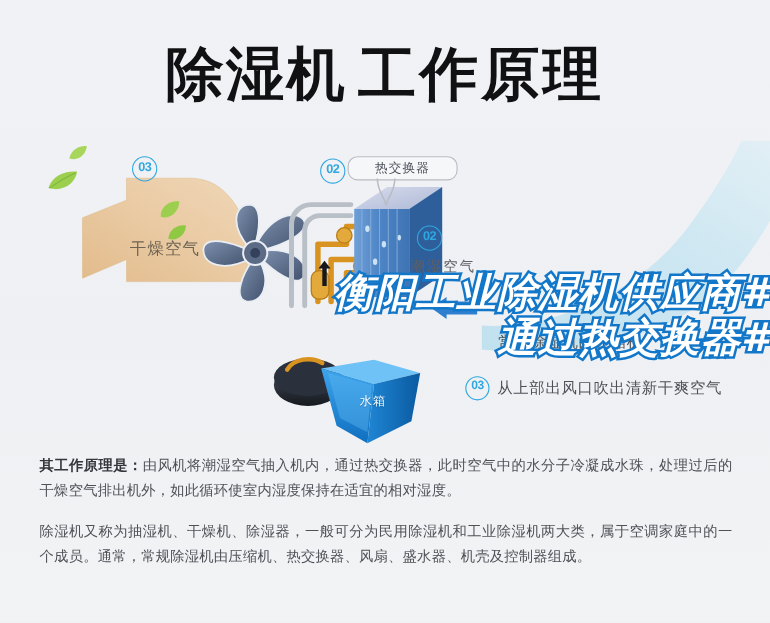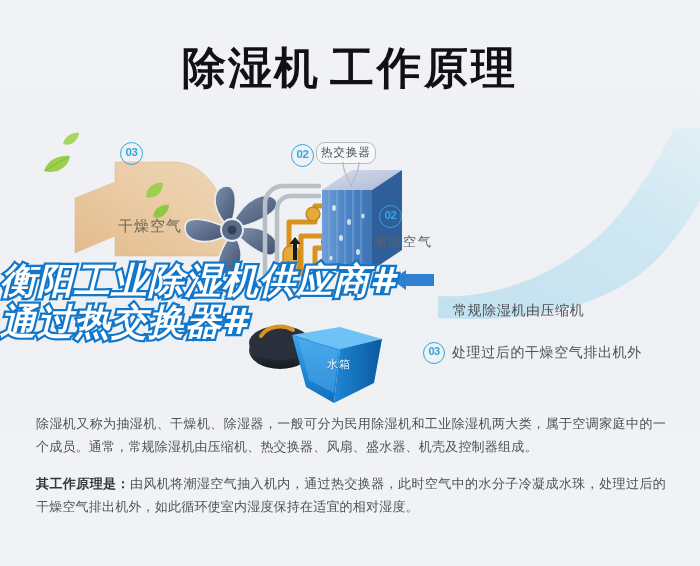--- a/index.html
+++ b/index.html
@@ -30,21 +30,21 @@
     top: 0; left: 0;
     width: 700px;
     height: 120px;
   }
   .main-title {
     position: absolute;
     top: 38px;
     left: 0;
     width: 700px;
     text-align: center;
-    font-size: 44px;
+    font-size: 53px;
     line-height: 60px;
     font-weight: bold;
     letter-spacing: 1px;
     color: #111114;
     white-space: nowrap;
     font-family: "DejaVu Sans", "Liberation Sans", sans-serif;
   }
   .main-title .t1 { letter-spacing: 2px; }
   .main-title .t2 { letter-spacing: 3px; margin-left: 10px; }
 
@@ -131,21 +131,21 @@
     font-family: Liberation Sans, sans-serif;
   }
   .badge-03a { left: 120px; top: 22px; }
   .badge-02  { left: 291px; top: 24px; }
   .badge-01  { left: 379px; top: 85px; }
 
   .bubble {
     position: absolute;
     left: 316px;
     top: 22px;
-    padding: 2px 4px 3px;
+    padding: 2px 24px 3px;
     border: 1.4px solid #b9bcc2;
     border-radius: 9px;
     background: #f6f7f9;
     font-size: 11.5px;
     color: #4a4f57;
     letter-spacing: 1px;
     white-space: nowrap;
   }
   .bubble-tail {
     position: absolute;
@@ -179,24 +179,24 @@
     position: static;
     width: 20px; height: 20px;
     line-height: 17.5px;
     font-size: 11px;
     flex: 0 0 auto;
   }
 
   
   .watermark {
     position: absolute;
-    top: 260px;
+    top: 246px;
     left: 0;
     width: 700px;
-    text-align: left;
+    text-align: right;
     pointer-events: none;
     z-index: 40;
   }
   .wm-line {
     display: block;
     font-size: 36px;
     line-height: 41px;
     font-weight: bold;
     font-style: italic;
     color: #ffffff;
@@ -402,27 +402,27 @@
     <svg class="bubble-tail" viewBox="0 0 22 26" xmlns="http://www.w3.org/2000/svg">
       <path d="M3,0 C3,12 10,18 11,25 C12,18 19,12 19,0" fill="none" stroke="#b9bcc2" stroke-width="1.4"></path>
     </svg>
 
     <div class="badge badge-01">02</div>
     <div class="humid-label">潮湿空气</div>
 
     <div class="step-line step-02-text">常规除湿机由压缩机</div>
     <div class="step-line step-03-row">
       <span class="badge">03</span>
-      <span>处理过后的干燥空气排出机外</span>
+      <span>从上部出风口吹出清新干爽空气</span>
     </div>
   </div>
 
   <div class="watermark">
     <span class="wm-line">衡阳工业除湿机供应商#</span>
     <span class="wm-line">通过热交换器#</span>
   </div>
 
   <div class="body-text">
+    <p class="para"><span class="lead">其工作原理是：</span><span>由风机将潮湿空气抽入机内，通过热交换器，此时空气中的水分子冷凝成水珠，处理过后的干燥空气排出机外，如此循环使室内湿度保持在适宜的相对湿度。</span></p>
     <p class="para">除湿机又称为抽湿机、干燥机、除湿器，一般可分为民用除湿机和工业除湿机两大类，属于空调家庭中的一个成员。通常，常规除湿机由压缩机、热交换器、风扇、盛水器、机壳及控制器组成。</p>
-    <p class="para"><span class="lead">其工作原理是：</span><span>由风机将潮湿空气抽入机内，通过热交换器，此时空气中的水分子冷凝成水珠，处理过后的干燥空气排出机外，如此循环使室内湿度保持在适宜的相对湿度。</span></p>
   </div>
 
 </div>
 
 </body></html>

